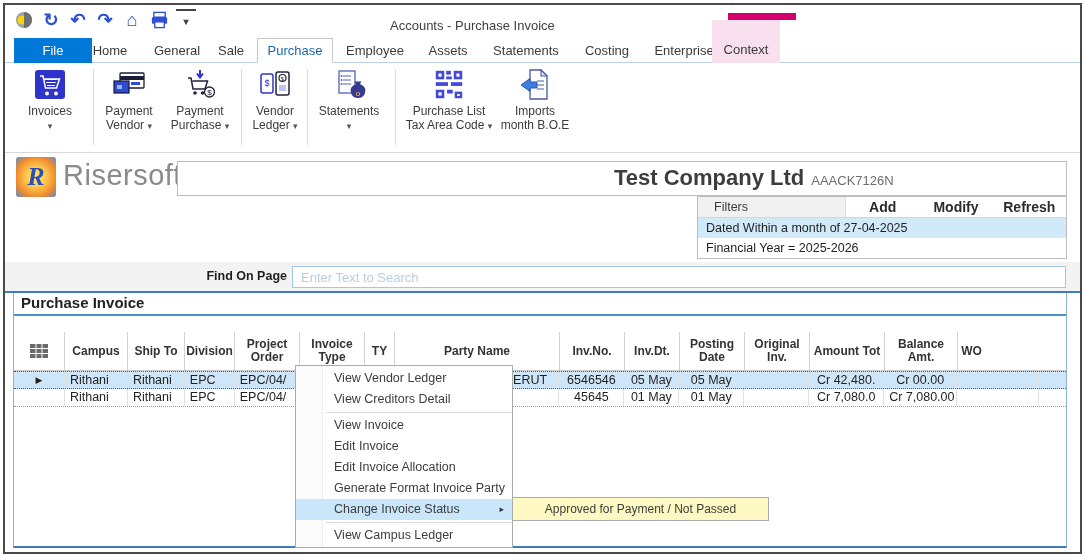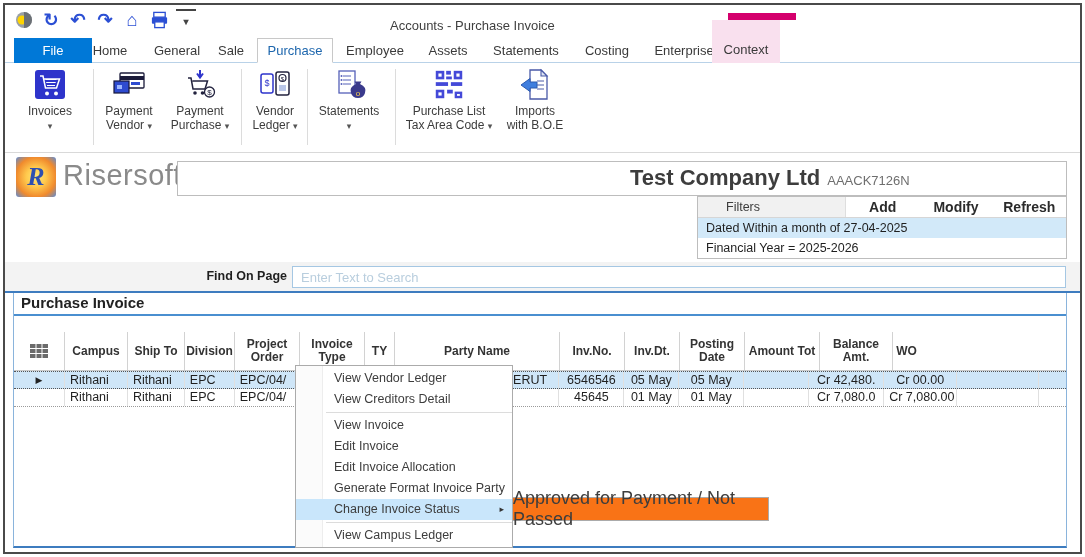--- a/index.html
+++ b/index.html
@@ -25,27 +25,27 @@
   .rbtn{position:absolute;top:3px;text-align:center;font-size:12px;line-height:14px;color:#3c3c3c;cursor:pointer;}
   .rbtn .ric{height:38px;display:flex;align-items:center;justify-content:center;}
   .rbtn .car{font-size:9px;color:#555;}
   .rsep{position:absolute;top:6px;width:1px;height:76px;background:#dcdcdc;}
 
   
   .logo{position:absolute;left:16px;top:157px;width:40px;height:40px;border-radius:3px;background:radial-gradient(circle at 50% 50%, #ffe878 0%, #ffc94d 35%, #f08a2d 70%, #5a8bd6 100%);display:flex;align-items:center;justify-content:center;cursor:pointer;}
   .logo span{font-family:"Liberation Serif",serif;font-style:italic;font-weight:bold;font-size:26px;color:#2d4fb0;}
   .brand{position:absolute;left:63px;top:159px;font-size:29px;color:#8a8a8a;letter-spacing:0.5px;}
   .title-box{position:absolute;left:177px;top:161px;width:890px;height:35px;border:1px solid #bdbdbd;box-sizing:border-box;background:#fff;}
-  .company{position:absolute;left:452px;top:3px;font-size:22px;font-weight:bold;color:#3d3d3d;white-space:nowrap;}
+  .company{position:absolute;left:436px;top:3px;font-size:22px;font-weight:bold;color:#3d3d3d;white-space:nowrap;}
   .company .code{font-size:13px;font-weight:normal;color:#6e6e6e;margin-left:7px;}
 
   
   .filters{position:absolute;left:697px;top:196px;width:370px;border:1px solid #bdbdbd;box-sizing:border-box;background:#fff;z-index:2;font-size:12.5px;}
   .fhead{display:flex;height:20px;line-height:20px;border-bottom:1px solid #d6d6d6;}
-  .ftitle{width:148px;background:#f1f1f1;padding-left:28px;color:#3c3c3c;border-right:1px solid #dedede;box-sizing:border-box;}
+  .ftitle{width:148px;background:#f1f1f1;padding-left:16px;color:#3c3c3c;border-right:1px solid #dedede;box-sizing:border-box;}
   .fact{flex:1;text-align:center;font-weight:bold;font-size:14px;color:#2b2b2b;cursor:pointer;}
   .frow{height:20px;line-height:20px;padding-left:8px;color:#1f1f1f;cursor:pointer;white-space:nowrap;overflow:hidden;}
   .frow.sel{background:#d2e9f9;}
 
   
   .findstrip{position:absolute;left:5px;top:262px;width:1075px;height:29px;background:#f3f3f3;}
   .findlabel{position:absolute;left:180px;top:269px;width:107px;text-align:right;font-size:12.5px;font-weight:bold;color:#1f1f1f;}
   .findinput{position:absolute;left:292px;top:266px;width:774px;height:22px;border:1px solid #a5c7e3;box-sizing:border-box;background:#fff;font-family:"Liberation Sans",sans-serif;font-size:13px;color:#333;padding:0 8px;}
   .findinput::placeholder{color:#b9cede;}
   .hline{position:absolute;left:5px;top:291px;width:1075px;height:2px;background:#3e7cbf;}
@@ -65,21 +65,21 @@
   .c5{width:65px;}.c6{width:30px;}.c7{width:165px;}.c8{width:65px;}.c9{width:55px;}
   .c10{width:65px;}.c11{width:65px;}.c12{width:75px;}.c13{width:73px;}.c14{width:82px;}.c15{width:27px;border-right:none;}
 
   
   .menu{position:absolute;left:295px;top:365px;width:218px;height:183px;background:#fff;border:1px solid #ababab;box-sizing:border-box;overflow:hidden;z-index:10;padding-top:2px;}
   .gutter{position:absolute;left:0;top:0;width:26px;height:100%;background:#fbfbfb;border-right:1px solid #ededed;}
   .mi{position:relative;height:21px;line-height:21px;padding-left:38px;font-size:12.5px;color:#3d3d3d;cursor:pointer;white-space:nowrap;}
   .mi.hl{background:#c9e6fb;}
   .mi .arr{position:absolute;right:8px;top:0;font-size:9px;color:#333;}
   .msep{height:1px;background:#dcdcdc;margin:2px 0 2px 30px;}
-  .submenu{position:absolute;left:512px;top:497px;width:257px;height:24px;background:#f97316;border:1px solid #ababab;box-sizing:border-box;display:flex;align-items:center;justify-content:center;font-size:18px;color:#3d3d3d;z-index:11;cursor:pointer;}
+  .submenu{position:absolute;left:512px;top:497px;width:257px;height:24px;background:#fef9c3;border:1px solid #ababab;box-sizing:border-box;display:flex;align-items:center;justify-content:center;font-size:12px;color:#3d3d3d;z-index:11;cursor:pointer;}
 </style>
 </head>
 <body>
 
 <div class="win">
   <div class="frame"></div>
 
   <div class="qat">
     <span class="qi">
       <svg width="18" height="18" viewBox="0 0 18 18">
@@ -227,21 +227,21 @@
     <div class="rbtn" style="left:494px;width:72px;">
       <div class="ric">
         <svg width="36" height="34" viewBox="0 0 36 32">
           <path d="M13 1h11l6 6v23H13z" fill="#fff" stroke="#4a5aa8" stroke-width="1.3"></path>
           <path d="M24 1l6 6h-6z" fill="#dfe6f5" stroke="#4a5aa8" stroke-width="1.1"></path>
           <path d="M20 12h7M20 16h7M20 20h7" stroke="#4a5aa8" stroke-width="1"></path>
           <path d="M4 16l9-6.5V13h7v6h-7v3.5z" fill="#3f7ede" stroke="#2c5bb0" stroke-width="1"></path>
         </svg>
       </div>
       <span>Imports</span><br>
-      <span>with B.O.E</span>
+      <span>month B.O.E</span>
     </div>
   </div>
 
   <div class="logo">
       <span>R</span>
     </div>
   <div class="brand">Risersoft</div>
   <div class="title-box">
     <div class="company">
       <span>Test Company Ltd</span><span class="code">AAACK7126N</span>
@@ -279,20 +279,21 @@
       <div class="th c1">Campus</div>
       <div class="th c2">Ship To</div>
       <div class="th c3">Division</div>
       <div class="th c4">Project Order</div>
       <div class="th c5">Invoice Type</div>
       <div class="th c6">TY</div>
       <div class="th c7">Party Name</div>
       <div class="th c8">Inv.No.</div>
       <div class="th c9">Inv.Dt.</div>
       <div class="th c10">Posting Date</div>
+      <div class="th c11">Original Inv.</div>
       <div class="th c12">Amount Tot</div>
       <div class="th c13">Balance Amt.</div>
       <div class="th c15">WO</div>
     </div>
 
     <div class="trow sel">
       <div class="td mk c0">▶</div>
       <div class="td l c1">Rithani</div>
       <div class="td l c2">Rithani</div>
       <div class="td l c3">EPC</div>

